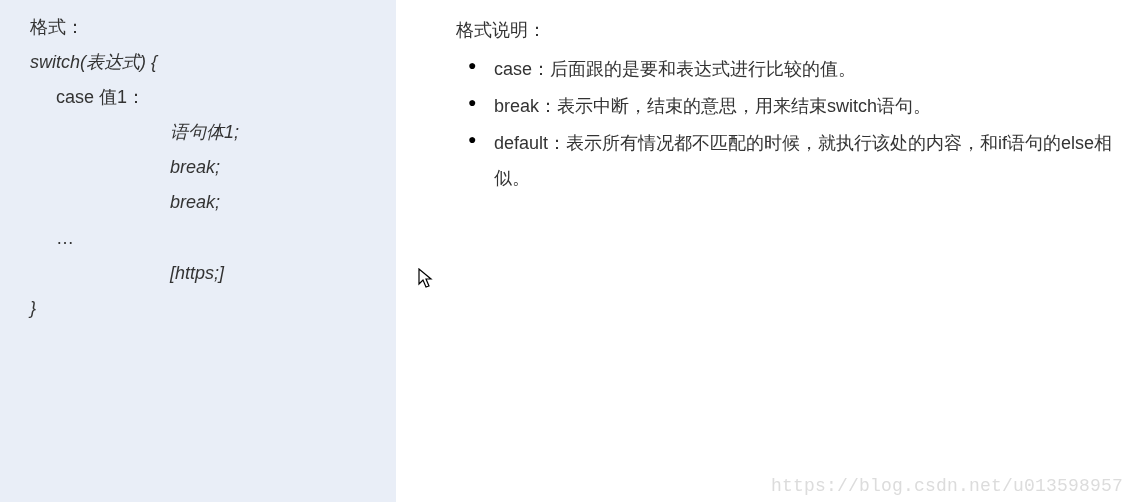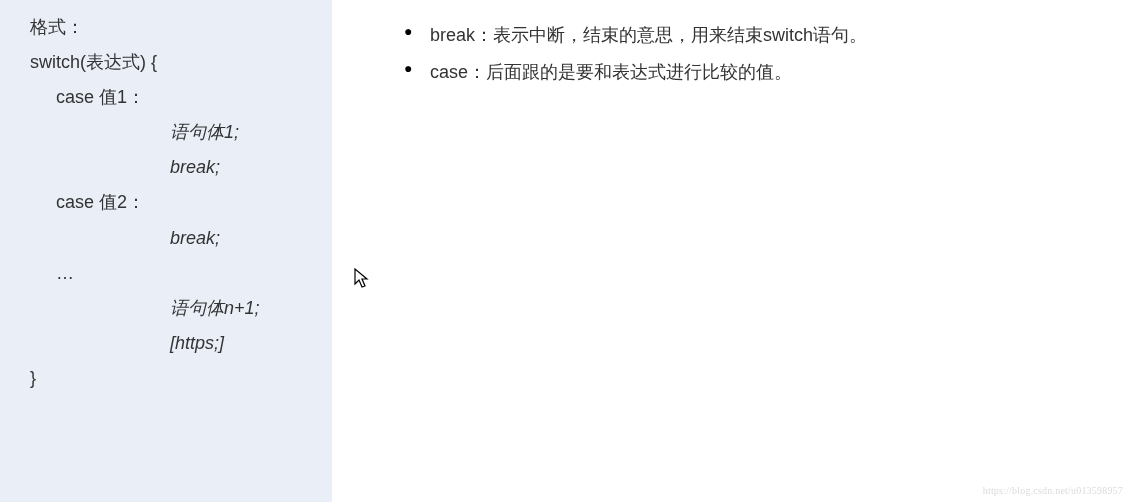--- a/index.html
+++ b/index.html
@@ -11,34 +11,34 @@
       width: 1135px;
       height: 502px;
       background: #ffffff;
       font-family: "Microsoft YaHei", "微软雅黑", sans-serif;
       font-size: 18px;
       color: #333;
       display: flex;
       position: relative;
     }
     .left-panel {
-      width: 332px;
+      width: 396px;
       height: 502px;
       background: #e9eef7;
       padding: 10px 16px 4px 30px;
       line-height: 1.95;
     }
     .right-panel {
       flex: 1;
       background: #ffffff;
       padding: 18px 10px 10px 60px;
       position: relative;
     }
     .code-line-0 { padding-left: 0; }
-    .code-line-1 { padding-left: 0; }
+    .code-line-1 { padding-left: 0; font-style: italic; }
     .code-line-2 { padding-left: 26px; }
     .code-line-3 { padding-left: 140px; font-style: italic; }
     .code-line-dots { padding-left: 26px; }
     .list-title {
       margin-bottom: 10px;
     }
     ul.explain-list {
       list-style: none;
       margin-left: 8px;
     }
@@ -65,47 +65,47 @@
       pointer-events: none;
     }
     .cursor svg {
       width: 16px;
       height: 22px;
     }
     .watermark {
       position: absolute;
       right: 12px;
       bottom: 6px;
-      font-size: 10px;
+      font-size: 18px;
       color: #dcdcdc;
-      font-family: Liberation Serif, serif;
+      font-family: Liberation Mono, monospace;
       letter-spacing: 0.2px;
     }
   </style>
 </head>
 <body>
 
 <div class="left-panel">
   <div class="code-line-0">格式：</div>
   <div class="code-line-1">switch(表达式) {</div>
   <div class="code-line-2">case 值1：</div>
   <div class="code-line-3">语句体1;</div>
   <div class="code-line-3">break;</div>
-  <div class="code-line-2">case 值2：</div>
   <div class="code-line-3">break;</div>
   <div class="code-line-dots">…</div>
-  <div class="code-line-3">语句体n+1;</div>
   <div class="code-line-3">[https;]</div>
   <div class="code-line-1">}</div>
 </div>
 
 <div class="right-panel">
+  <div class="list-title">格式说明：</div>
   <ul class="explain-list">
+    <li>case：后面跟的是要和表达式进行比较的值。</li>
     <li>break：表示中断，结束的意思，用来结束switch语句。</li>
-    <li>case：后面跟的是要和表达式进行比较的值。</li>
+    <li>default：表示所有情况都不匹配的时候，就执行该处的内容，和if语句的else相似。</li>
   </ul>
 
   <div class="cursor">
     <svg viewBox="0 0 16 22">
       <path d="M1 1 L1 16 L5 12 L8 19 L11 18 L8 11 L13 11 Z" fill="#ffffff" stroke="#000000" stroke-width="1.2"></path>
     </svg>
   </div>
 
   <div class="watermark">https://blog.csdn.net/u013598957</div>
 </div>

